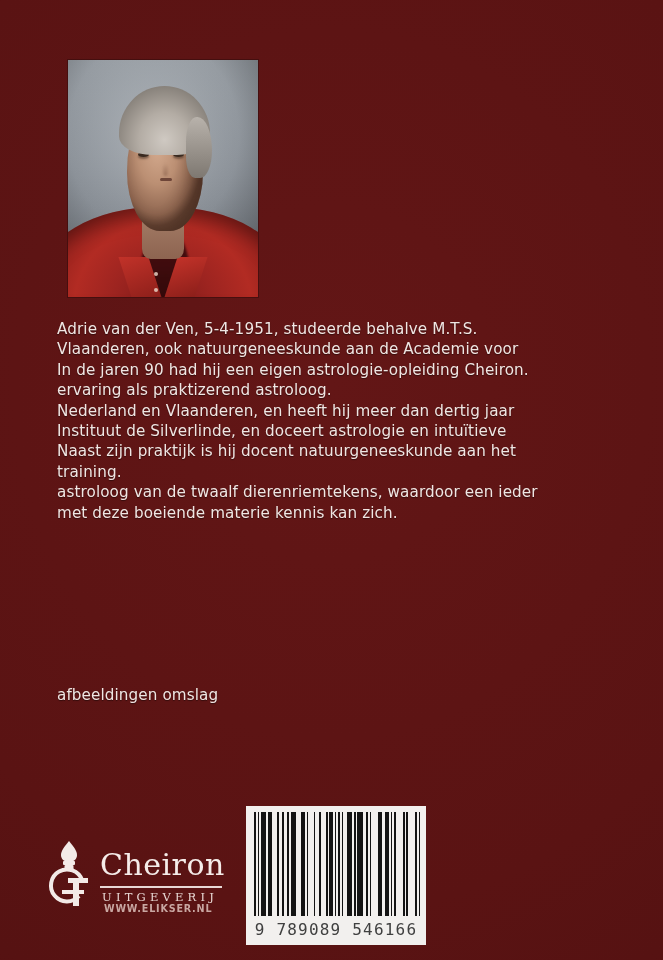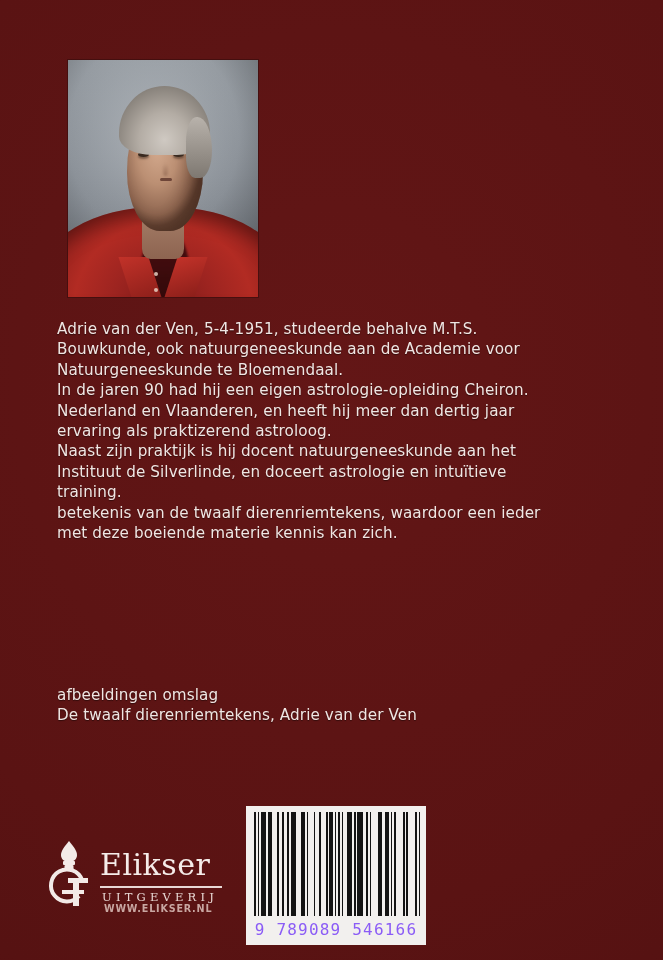--- a/index.html
+++ b/index.html
@@ -224,21 +224,21 @@
     height: 100%;
   }
   .bc-digits {
     position: absolute;
     left: 0;
     right: 0;
     bottom: 6px;
     text-align: center;
     font-family: "DejaVu Sans Mono", monospace;
     font-size: 16px;
-    color: #8b5cf6;
+    color: #404040;
     letter-spacing: 1.2px;
   }
 
   
   .logo {
     position: absolute;
     left: 38px;
     top: 836px;
     width: 190px;
     height: 96px;
@@ -312,35 +312,33 @@
       <div class="ph-brow" style="left:53%; top:35%; width:11%;"></div>
       <div class="ph-eye" style="left:37%; top:39%;"></div>
       <div class="ph-eye" style="left:55%; top:39%;"></div>
       <div class="ph-hair"></div>
       <div class="ph-hair-side"></div>
     </div>
   </div>
 
   <div class="bio">
     <p>Adrie van der Ven, 5-4-1951, studeerde behalve M.T.S.</p>
-    <p>Bouwkunde, ook natuurgeneeskunde aan de Academie voor</p>
-    <p>Natuurgeneeskunde te Bloemendaal.</p>
+    <p>Vlaanderen, ook natuurgeneeskunde aan de Academie voor</p>
     <p>In de jaren 90 had hij een eigen astrologie-opleiding Cheiron.</p>
+    <p>ervaring als praktizerend astroloog.</p>
     <p>Nederland en Vlaanderen, en heeft hij meer dan dertig jaar</p>
-    <p>ervaring als praktizerend astroloog.</p>
+    <p>Instituut de Silverlinde, en doceert astrologie en intuïtieve</p>
     <p>Naast zijn praktijk is hij docent natuurgeneeskunde aan het</p>
-    <p>Instituut de Silverlinde, en doceert astrologie en intuïtieve</p>
     <p>training.</p>
-    <p>betekenis van de twaalf dierenriemtekens, waardoor een ieder</p>
+    <p>astroloog van de twaalf dierenriemtekens, waardoor een ieder</p>
     <p>met deze boeiende materie kennis kan zich.</p>
   </div>
 
   <div class="credits">
     <p>afbeeldingen omslag</p>
-    <p>De twaalf dierenriemtekens, Adrie van der Ven</p>
   </div>
 
 
   <div class="barcode">
     <div class="bars" id="bars">
         <i style="flex: 1 1 0px; background: rgb(20, 20, 20);"></i>
         <i style="flex: 1 1 0px; background: rgb(242, 240, 238);"></i>
         <i style="flex: 1 1 0px; background: rgb(20, 20, 20);"></i>
         <i style="flex: 1 1 0px; background: rgb(242, 240, 238);"></i>
         <i style="flex: 1 1 0px; background: rgb(20, 20, 20);"></i>
@@ -446,19 +444,19 @@
         <rect x="26.5" y="27" width="9" height="5" rx="1"></rect>
       </g>
       <g fill="none" stroke="#f3eae7" stroke-width="4">
         <path d="M44 42 a16 16 0 1 0 -3 16"></path>
       </g>
       <g fill="#f3eae7">
         <path d="M30 40 h20 v5 h-9 v23 h-6 v-23 h-5 z"></path>
         <rect x="24" y="52" width="22" height="4"></rect>
       </g>
     </svg>
-    <div class="logo-word">Elikser</div>
+    <div class="logo-word">Cheiron</div>
     <div class="logo-rule"></div>
     <div class="logo-sub">UITGEVERIJ</div>
   </div>
   <div class="logo-url">WWW.ELIKSER.NL</div>
 
 </div>
 
 </body></html>

